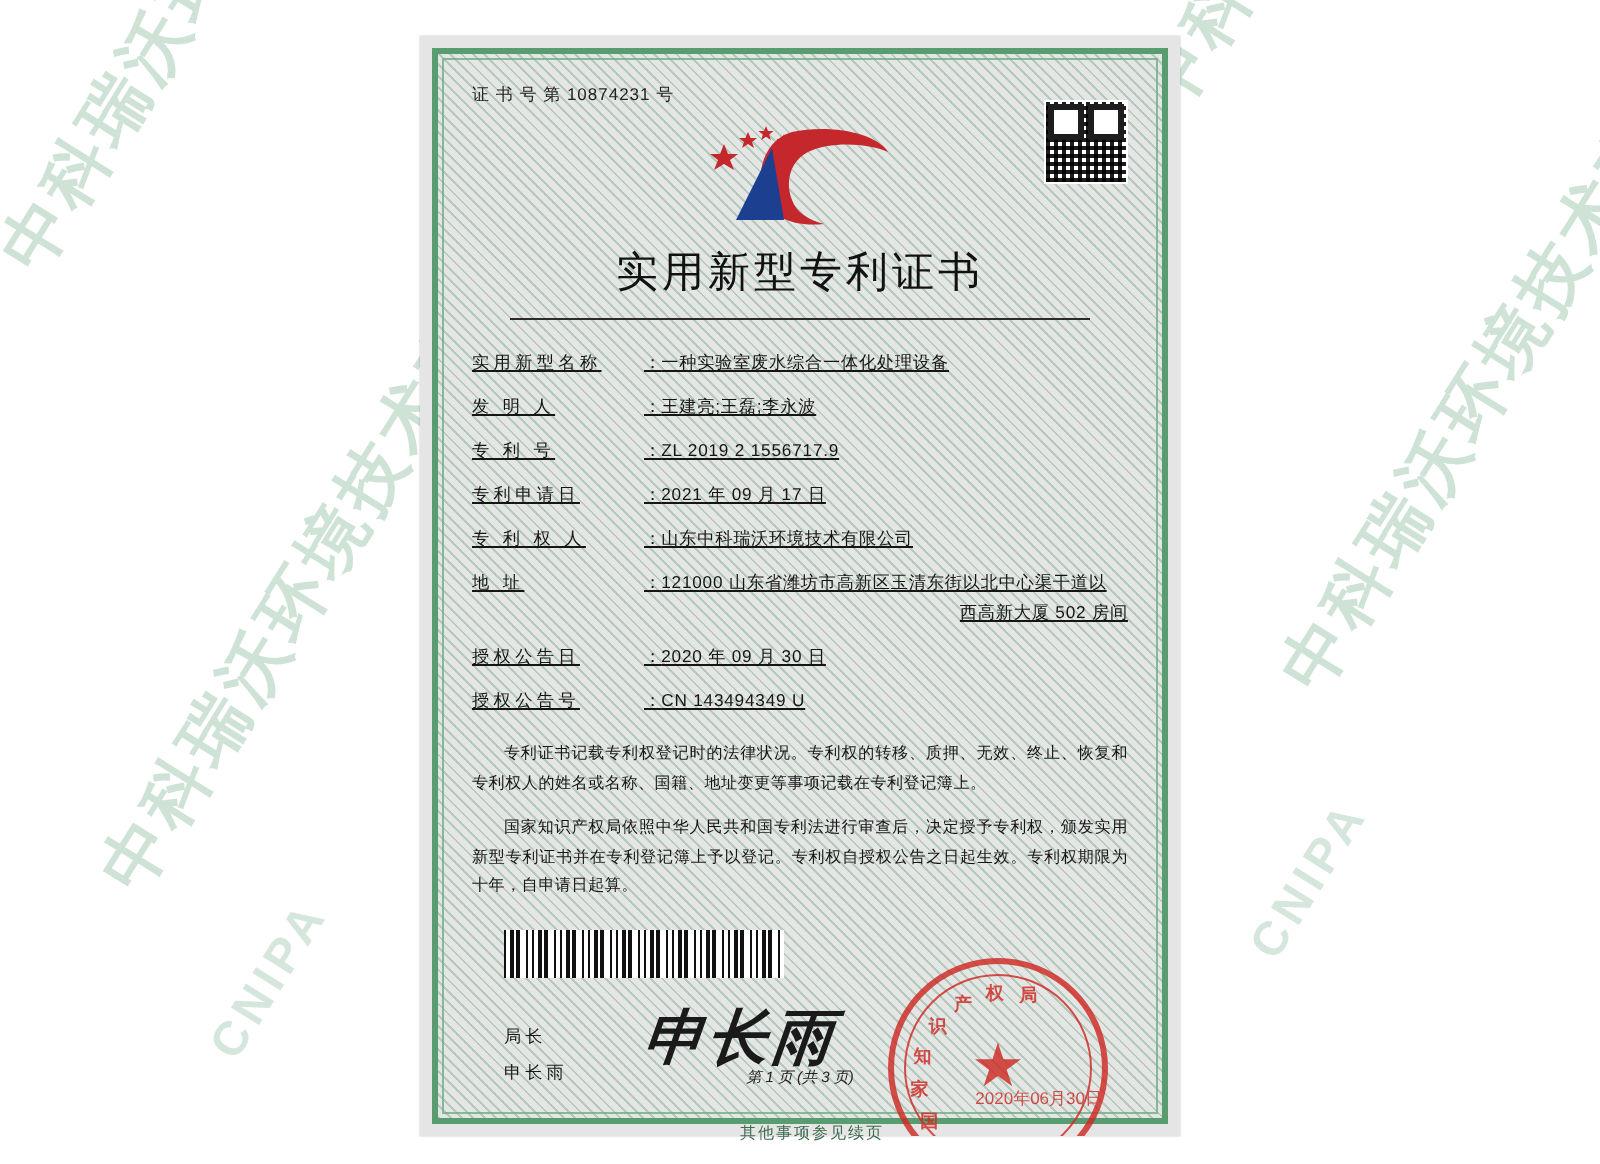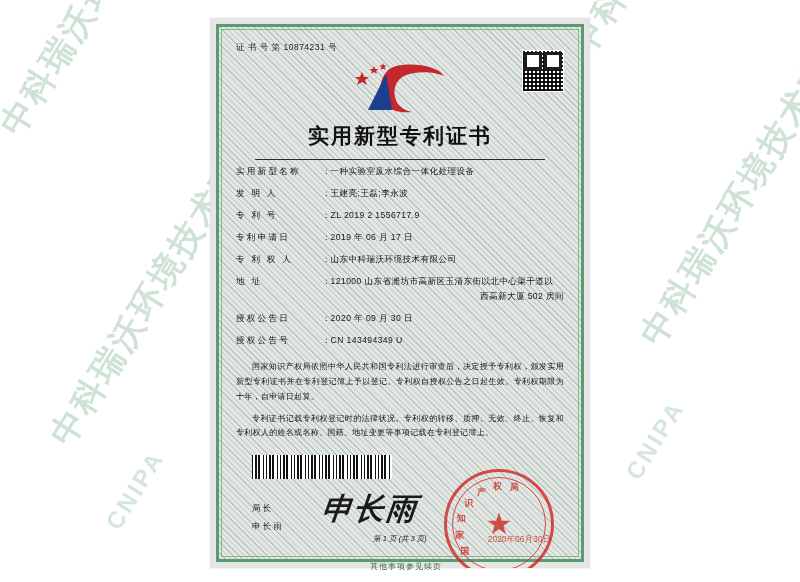--- a/index.html
+++ b/index.html
@@ -109,36 +109,37 @@
   .emblem {
     margin: 6px auto 0;
     width: 96px;
     height: 56px;
     position: relative;
   }
   .emblem svg { display: block; }
   .doc-title {
     text-align: center;
     font-size: 21px;
-    font-weight: bold;
+    font-weight: normal;
     letter-spacing: 2px;
     margin-top: 6px;
     color: #111;
   }
   .title-rule {
     width: 290px;
     height: 1px;
     background: #2b2b2b;
     margin: 9px auto 0;
   }
   .fields {
-    margin-top: 4px;
+    margin-top: 14px;
     font-size: 8.6px;
     line-height: 1.75;
     color: #151515;
+    text-decoration: underline;
   }
   .f-row {
     display: flex;
     align-items: flex-start;
     margin-bottom: 7px;
   }
   .f-label {
     width: 86px;
     flex: 0 0 86px;
     letter-spacing: 2.2px;
@@ -326,21 +327,21 @@
 
         <div class="f-row">
           <div class="f-label">专 利 号</div>
           <div class="f-colon">：</div>
           <div class="f-value">ZL 2019 2 1556717.9</div>
         </div>
 
         <div class="f-row">
           <div class="f-label">专利申请日</div>
           <div class="f-colon">：</div>
-          <div class="f-value">2019 年 06 月 17 日</div>
+          <div class="f-value">2021 年 09 月 17 日</div>
         </div>
 
         <div class="f-row">
           <div class="f-label">专 利 权 人</div>
           <div class="f-colon">：</div>
           <div class="f-value">山东中科瑞沃环境技术有限公司</div>
         </div>
 
         <div class="f-row">
           <div class="f-label">地 址</div>
@@ -359,22 +360,22 @@
 
         <div class="f-row">
           <div class="f-label">授权公告号</div>
           <div class="f-colon">：</div>
           <div class="f-value">CN 143494349 U</div>
         </div>
 
       </div>
 
       <div class="body-text">
+        <p>专利证书记载专利权登记时的法律状况。专利权的转移、质押、无效、终止、恢复和专利权人的姓名或名称、国籍、地址变更等事项记载在专利登记簿上。</p>
         <p>国家知识产权局依照中华人民共和国专利法进行审查后，决定授予专利权，颁发实用新型专利证书并在专利登记簿上予以登记。专利权自授权公告之日起生效。专利权期限为十年，自申请日起算。</p>
-        <p>专利证书记载专利权登记时的法律状况。专利权的转移、质押、无效、终止、恢复和专利权人的姓名或名称、国籍、地址变更等事项记载在专利登记簿上。</p>
       </div>
 
       <div class="barcode"></div>
 
       <div class="sig-block">
         <div class="sig-label">局长</div>
         <div class="sig-name">申长雨</div>
         <div class="handwriting">申长雨</div>
 
         <div class="seal">

